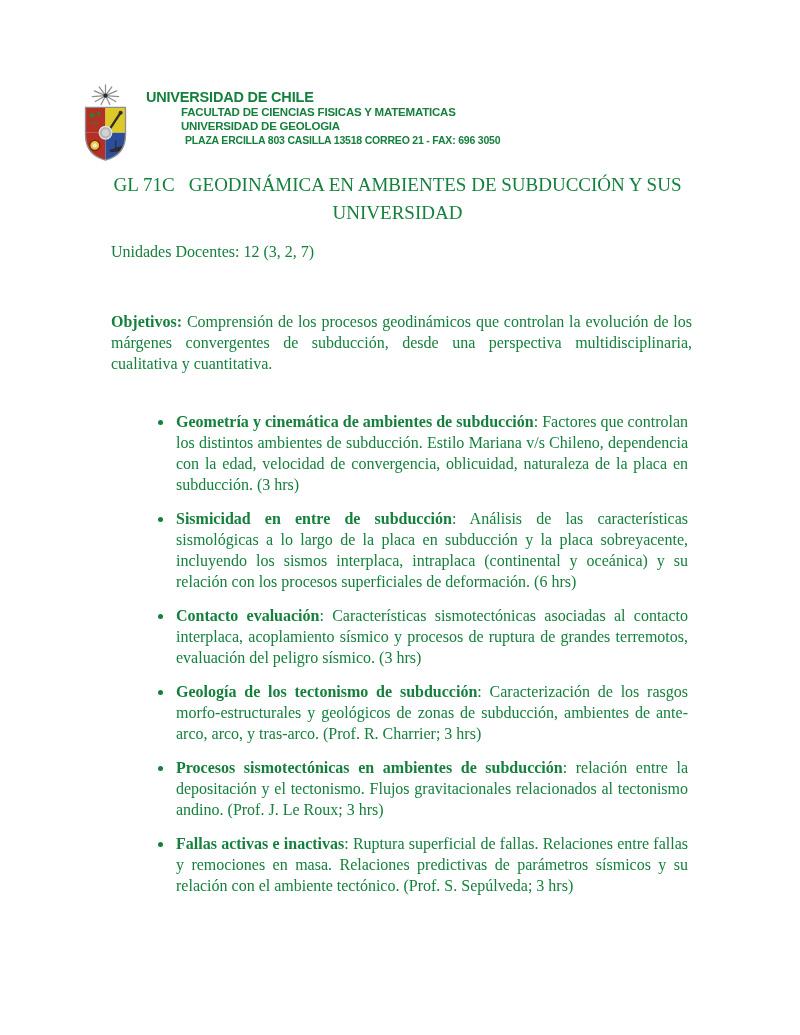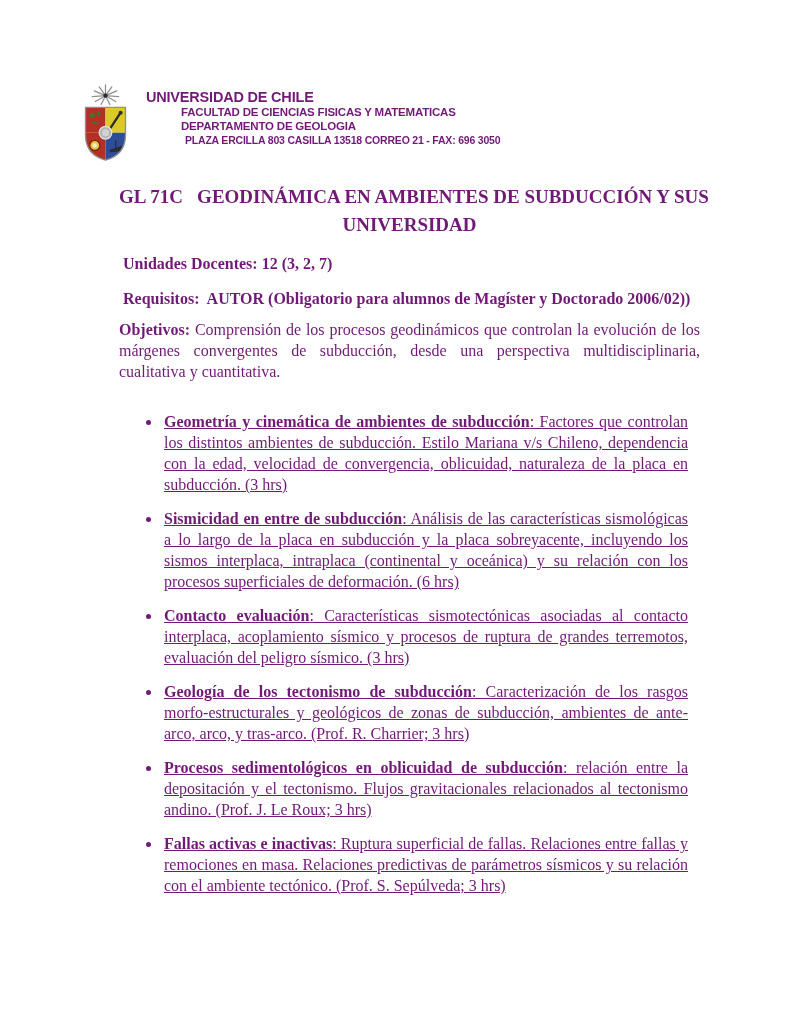--- a/index.html
+++ b/index.html
@@ -1,21 +1,21 @@
 <!DOCTYPE html>
 <html><head>
 <meta charset="utf-8">
 <style>
   html, body { margin: 0; padding: 0; background: #ffffff; }
   .page {
     position: relative;
     width: 800px;
     height: 1035px;
     background: #ffffff;
-    color: #701a75;
+    color: #15803d;
     font-family: "Liberation Serif", serif;
     font-size: 16px;
     overflow: hidden;
   }
   
   .letterhead {
     position: absolute;
     top: 84px;
     left: 82px;
     display: flex;
@@ -32,63 +32,62 @@
   }
   .head-line1 { font-size: 14.5px; line-height: 17px; }
   .head-line2 { font-size: 11.5px; line-height: 13.5px; margin-left: 35px; }
   .head-line3 { font-size: 10.5px; line-height: 14px; margin-left: 39px; }
   
   .title {
     position: absolute;
     top: 171px;
     left: 107px;
     width: 581px;
-    margin: 12px;
+    margin: 0;
     text-align: center;
     font-size: 19px;
     line-height: 28px;
-    font-weight: bold;
+    font-weight: normal;
   }
   .title span { display: block; white-space: nowrap; }
   .line-bold {
     position: absolute;
     left: 107px;
     width: 581px;
-    margin: 16px;
-    font-weight: bold;
+    margin: 4px;
+    font-weight: normal;
     line-height: 21px;
     white-space: nowrap;
   }
   .unidades { top: 237px; }
   .requisitos { top: 272px; }
   .para {
     position: absolute;
     left: 107px;
     width: 581px;
-    margin: 12px;
+    margin: 4px;
     line-height: 21px;
     text-align: justify;
   }
   .objetivos { top: 307px; }
   .programa { top: 377px; text-align: left; }
   .topics {
     position: absolute;
     top: 411px;
     left: 107px;
     width: 530px;
     margin: 0;
     padding: 0 0 0 51px;
     list-style: disc outside;
   }
   .topics li {
     line-height: 21px;
     text-align: justify;
-    margin: 0 0 13px 4px;
+    margin: 0 0 13px 16px;
     padding-left: 2px;
-    text-decoration: underline;
   }
   strong { font-weight: bold; }
 </style>
 </head>
 <body>
 
 <div class="page">
 
   <div class="letterhead">
     <svg class="crest" viewBox="0 0 47 80" xmlns="http://www.w3.org/2000/svg">
@@ -131,39 +130,38 @@
         <path d="M27,68 L41,63 L39,69 L29,70 Z" fill="#2b2b33"></path>
         <line x1="34" y1="58" x2="34" y2="66" stroke-width="1.3" stroke="#2b2b33"></line>
       </g>
       <path d="M3,24 L44,24 L44,52 C44,68 35,75 23.5,78 C12,75 3,68 3,52 Z" fill="none" stroke-width="1.4" stroke="#8f8f8f"></path>
       <circle cx="23.5" cy="50" r="6.5" fill="#b5b5b5" stroke="#e3e3e3" stroke-width="1.2"></circle>
       <circle cx="23.5" cy="50" r="3.6" fill="#d2d2d2"></circle>
     </svg>
     <div class="head-text">
       <div class="head-line1">UNIVERSIDAD DE CHILE</div>
       <div class="head-line2">FACULTAD DE CIENCIAS FISICAS Y MATEMATICAS</div>
-      <div class="head-line2">DEPARTAMENTO DE GEOLOGIA</div>
+      <div class="head-line2">UNIVERSIDAD DE GEOLOGIA</div>
       <div class="head-line3">PLAZA ERCILLA 803 CASILLA 13518 CORREO 21 -  FAX: 696 3050</div>
     </div>
   </div>
 
   <h1 class="title">
     <span>GL 71C&nbsp;&nbsp; GEODINÁMICA EN AMBIENTES DE SUBDUCCIÓN Y SUS</span>
     <span>UNIVERSIDAD</span>
   </h1>
 
   <p class="line-bold unidades">Unidades Docentes: 12 (3, 2, 7)</p>
 
-  <p class="line-bold requisitos">Requisitos:&nbsp; AUTOR (Obligatorio para alumnos de Magíster y Doctorado 2006/02))</p>
 
   <p class="para objetivos"><strong>Objetivos:</strong><span> Comprensión de los procesos geodinámicos que controlan la evolución de los márgenes convergentes de subducción, desde una perspectiva multidisciplinaria, cualitativa y cuantitativa.</span></p>
 
 
   <ul class="topics">
     <li class="topic"><strong>Geometría y cinemática de ambientes de subducción</strong><span>: Factores que controlan los distintos ambientes de subducción. Estilo Mariana v/s Chileno, dependencia con la edad, velocidad de convergencia, oblicuidad, naturaleza de la placa en subducción. (3 hrs)</span></li>
     <li class="topic"><strong>Sismicidad en entre de subducción</strong><span>: Análisis de las características sismológicas a lo largo de la placa en subducción y la placa sobreyacente, incluyendo los sismos interplaca, intraplaca (continental y oceánica) y su relación con los procesos superficiales de deformación. (6 hrs)</span></li>
     <li class="topic"><strong>Contacto evaluación</strong><span>: Características sismotectónicas asociadas al contacto interplaca, acoplamiento sísmico y procesos de ruptura de grandes terremotos, evaluación del peligro sísmico. (3 hrs)</span></li>
     <li class="topic"><strong>Geología de los tectonismo de subducción</strong><span>: Caracterización de los rasgos morfo-estructurales y geológicos de zonas de subducción, ambientes de ante-arco, arco, y tras-arco. (Prof. R. Charrier; 3 hrs)</span></li>
-    <li class="topic"><strong>Procesos sedimentológicos en oblicuidad de subducción</strong><span>: relación entre la depositación y el tectonismo. Flujos gravitacionales relacionados al tectonismo andino. (Prof. J. Le Roux; 3 hrs)</span></li>
+    <li class="topic"><strong>Procesos sismotectónicas en ambientes de subducción</strong><span>: relación entre la depositación y el tectonismo. Flujos gravitacionales relacionados al tectonismo andino. (Prof. J. Le Roux; 3 hrs)</span></li>
     <li class="topic"><strong>Fallas activas e inactivas</strong><span>: Ruptura superficial de fallas. Relaciones entre fallas y remociones en masa. Relaciones predictivas de parámetros sísmicos y su relación con el ambiente tectónico. (Prof. S. Sepúlveda; 3 hrs)</span></li>
   </ul>
 
 </div>
 
 </body></html>

